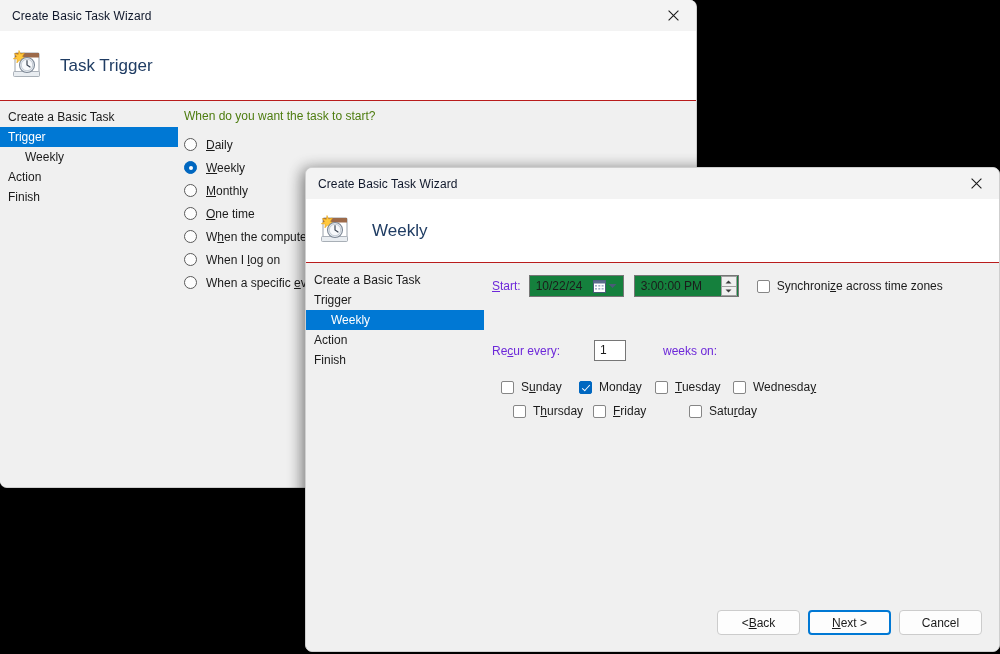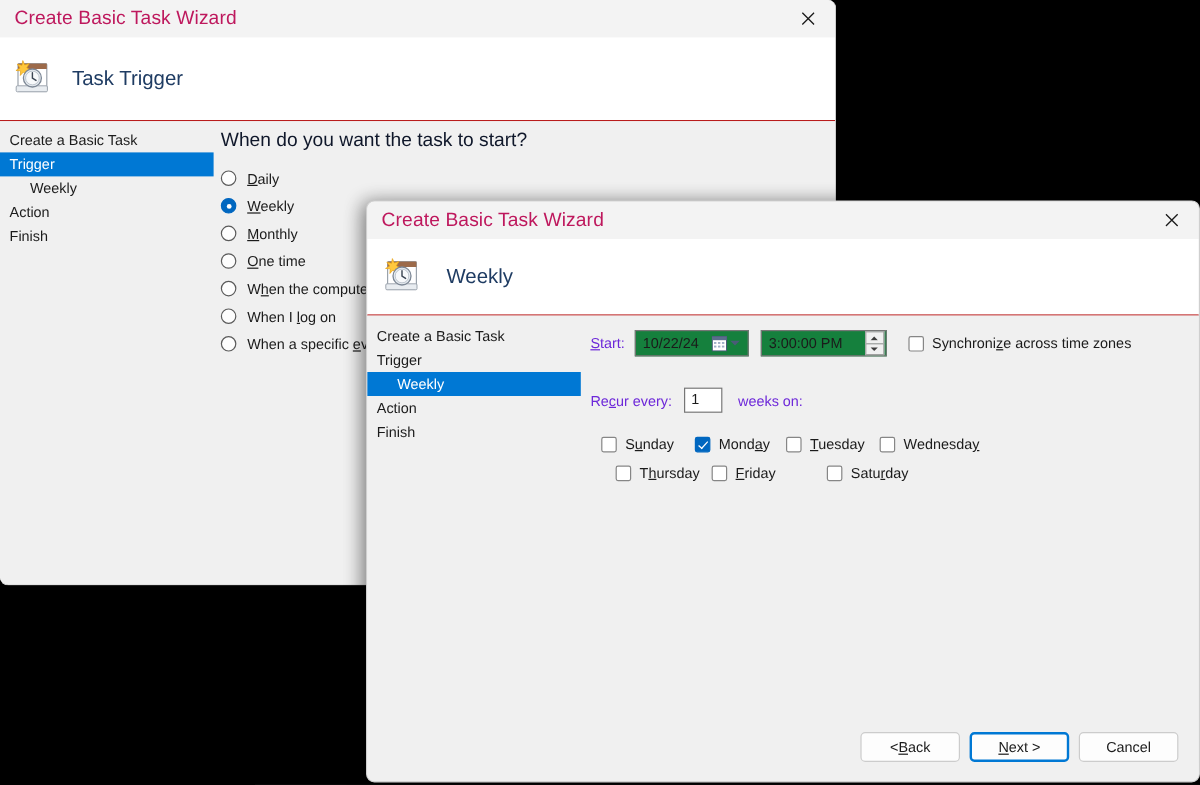--- a/index.html
+++ b/index.html
@@ -29,22 +29,22 @@
   }
   .titlebar {
     height: 31px;
     background: #f3f3f3;
     display: flex;
     align-items: center;
     position: relative;
     box-sizing: border-box;
   }
   .titlebar-text {
-    font-size: 16px;
-    color: #be185d;
+    font-size: 12px;
+    color: #0f172a;
     padding-left: 12px;
     letter-spacing: 0.1px;
   }
   .close-btn {
     position: absolute;
     right: 0;
     top: 0;
     width: 45px;
     height: 31px;
     display: flex;
@@ -95,22 +95,22 @@
     background: #0078d4;
     color: #ffffff;
   }
   .content {
     box-sizing: border-box;
     position: relative;
     flex: 1 1 auto;
   }
 
   .prompt {
-    font-size: 16px;
-    color: #0f172a;
+    font-size: 12px;
+    color: #4d7c0f;
     margin: 0 0 10px 0;
   }
 
   
   .radio-row {
     display: flex;
     align-items: center;
     height: 23px;
     white-space: nowrap;
   }
@@ -435,21 +435,21 @@
             </span>
           </span>
         </div>
 
         <div class="cb-row" style="margin-left:18px;">
           <span class="checkbox"></span>
           <span class="cb-label">Synchroni<u>z</u>e across time zones</span>
         </div>
       </div>
 
-      <div style="display:flex; align-items:center; margin-top:26px;">
+      <div style="display:flex; align-items:center; margin-top:43px;gap:24px;">
         <span class="inline-label" style="margin-right:10px;">Re<u>c</u>ur every:</span>
         <div class="small-field">
           <span>1</span>
         </div>
         <span class="inline-label" style="margin-left:13px;">weeks on:</span>
       </div>
 
       <div style="display:flex; align-items:center; margin-top:19px; padding-left:9px;">
         <div class="cb-row" style="width:78px;">
           <span class="checkbox"></span>

